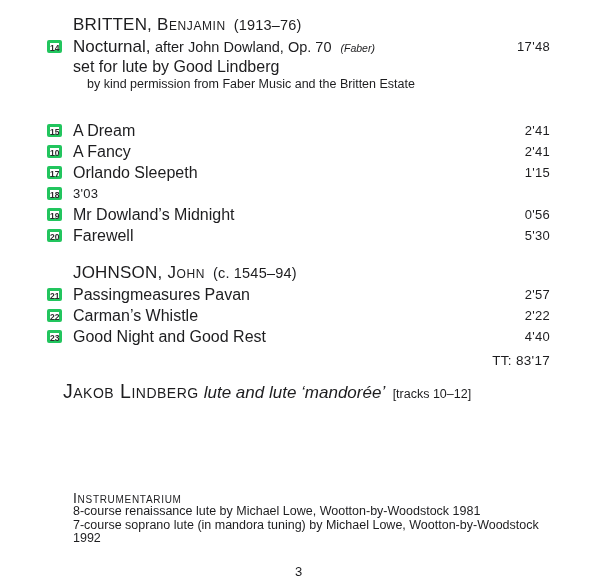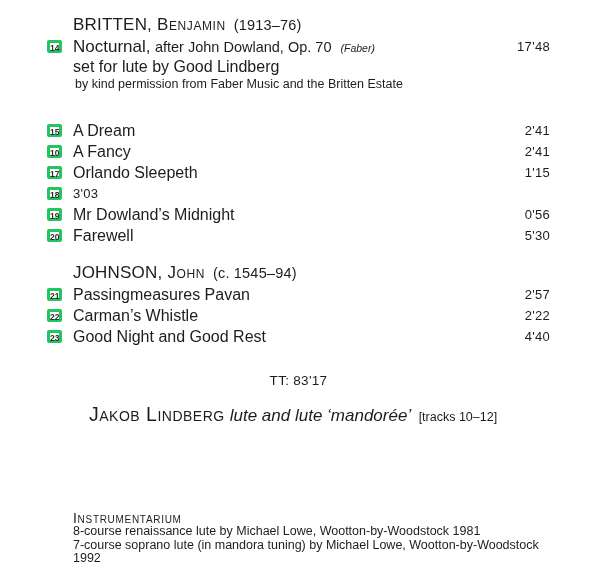--- a/index.html
+++ b/index.html
@@ -53,38 +53,38 @@
     flex: 1;
     font-size: 16px;
     white-space: nowrap;
     overflow: hidden;
   }
   .row .title .detail { font-size: 14.5px; }
   .row .title .publisher { font-size: 10.5px; font-style: italic; margin-left: 9px; }
   .row .time { font-size: 13px; letter-spacing: 0.3px; }
   
   .note-1 { margin-left: 26px; height: 20px; line-height: 20px; font-size: 16px; }
-  .note-2 { margin-left: 28px; height: 16px; line-height: 15px; font-size: 12.5px; }
+  .note-2 { margin-left: 40px; height: 16px; line-height: 15px; font-size: 12.5px; }
   .spacer-a { height: 27px; }
   .spacer-b { height: 16px; }
   
   .tt-row {
-    margin-top: 24px;
+    margin-top: 4px;
     height: 20px;
     line-height: 20px;
-    text-align: center;
+    text-align: right;
     font-size: 13.5px;
     letter-spacing: 0.3px;
   }
   
   .performer {
-    margin-left: 42px;
+    margin-left: 16px;
     margin-top: 11px;
     height: 24px;
-    line-height: 24px;
+    line-height: 18px;
     white-space: nowrap;
   }
   .performer .name { font-variant: small-caps; font-size: 19.5px; letter-spacing: 0.5px; }
   .performer .role { font-style: italic; font-size: 17px; margin-left: 5px; }
   .performer .tracks-note { font-size: 12.5px; margin-left: 3px; }
   
   .instrumentarium { margin-left: 26px; margin-top: 85px; }
   .instr-heading {
     font-variant: small-caps;
     font-size: 14px;

